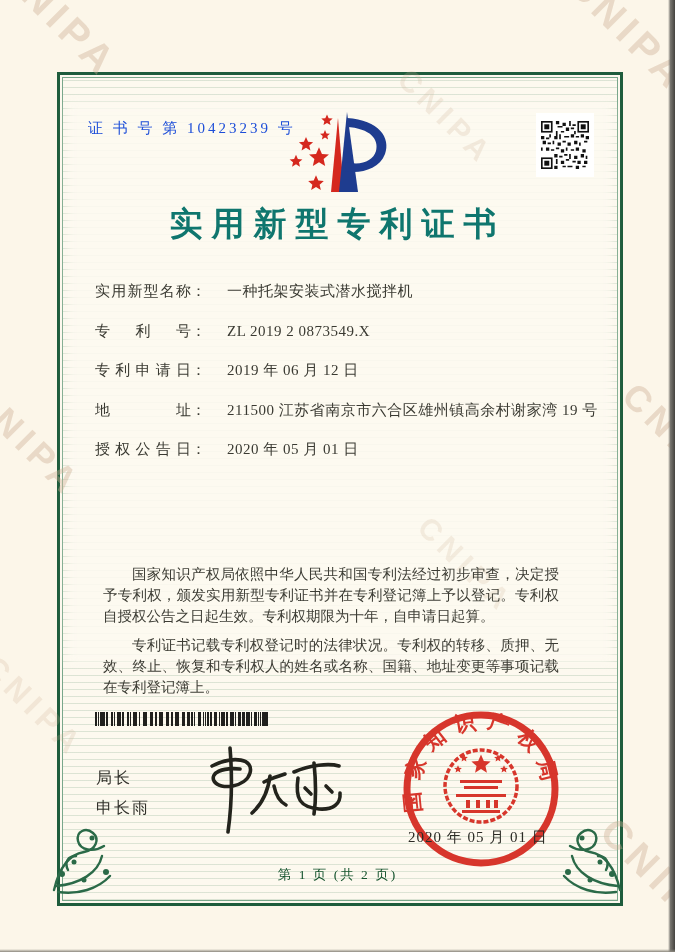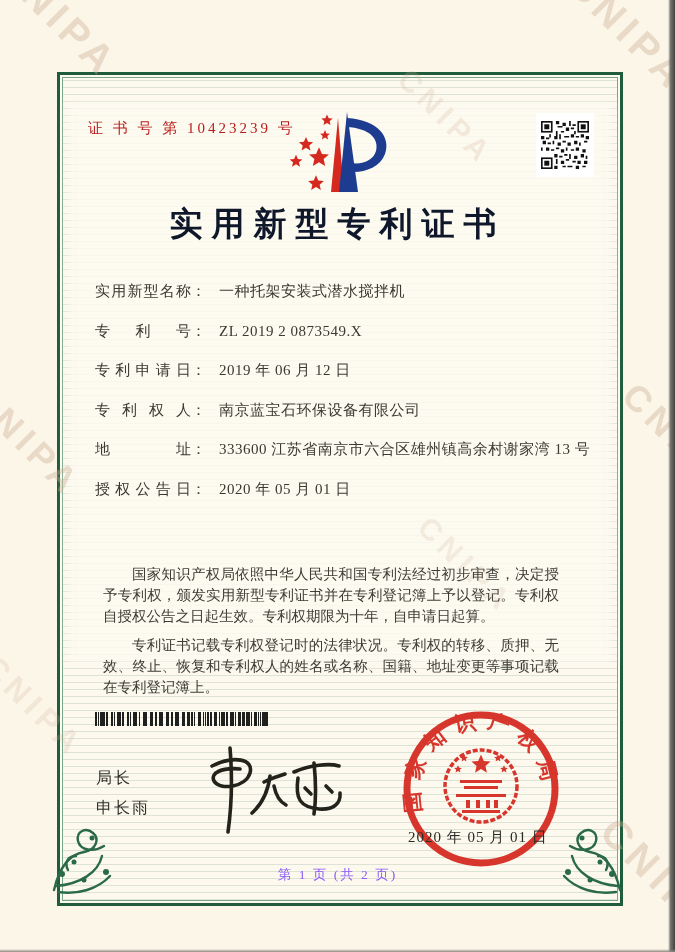--- a/index.html
+++ b/index.html
@@ -21,34 +21,34 @@
   
   .flourish{position:absolute;width:86px;height:86px;z-index:5;}
   .fl-bl{left:48px;top:812px;}
   .fl-br{left:540px;top:812px;transform:scaleX(-1);}
 
   
   .wm{position:absolute;z-index:1;font-family:"Liberation Sans","DejaVu Sans",sans-serif;
       font-weight:bold;color:rgba(204,174,148,.40);letter-spacing:6px;
       transform:rotate(45deg);white-space:nowrap;pointer-events:none;}
 
-  .cert-no{position:absolute;left:88px;top:119px;font-size:15px;letter-spacing:3px;color:#b91c1c;z-index:6;}
+  .cert-no{position:absolute;left:88px;top:119px;font-size:15px;letter-spacing:3px;color:#1d4ed8;z-index:6;}
 
   .logo{position:absolute;left:283px;top:104px;width:128px;height:92px;z-index:6;}
   .qr-box{position:absolute;left:536px;top:113px;width:58px;height:64px;background:#fff;z-index:6;
           display:flex;align-items:center;justify-content:center;}
 
   .title{position:absolute;left:0;top:202px;width:675px;text-align:center;z-index:6;
-         font-size:33px;font-weight:bold;letter-spacing:9px;color:#0f172a;}
+         font-size:33px;font-weight:bold;letter-spacing:9px;color:#0f766e;}
 
   .fields{position:absolute;left:95px;top:282px;width:480px;font-size:15px;z-index:6;}
   .row{margin-bottom:21.5px;line-height:18px;position:relative;white-space:nowrap;}
   .flabel{display:inline-block;width:96px;text-align:justify;text-align-last:justify;vertical-align:top;}
   .colon{display:inline-block;}
-  .fvalue{margin-left:13px;letter-spacing:.5px;}
+  .fvalue{margin-left:21px;letter-spacing:.5px;}
   .pair2{position:absolute;left:252px;top:0;}
   .pair2 .flabel{width:88px;}
 
   .paras{position:absolute;left:95px;top:556px;width:472px;z-index:6;
          font-size:14.5px;line-height:21px;text-align:justify;color:#3d3d35;}
   .paras p{margin:8px;text-indent:2em;}
 
   .barcode{position:absolute;left:95px;top:712px;width:173px;height:14px;z-index:6;
     background-image:
       repeating-linear-gradient(90deg,#20201e 0 2px,transparent 2px 3px,#20201e 3px 4px,transparent 4px 7px,#20201e 7px 10px,transparent 10px 12px,#20201e 12px 13px,transparent 13px 16px),
@@ -56,21 +56,21 @@
 
   .signer-title{position:absolute;left:96px;top:768px;font-size:16px;letter-spacing:2px;z-index:6;color:#30302a;}
   .signer-name{position:absolute;left:96px;top:798px;font-size:16px;letter-spacing:2px;z-index:6;color:#30302a;}
   .signature{position:absolute;left:182px;top:742px;width:175px;height:98px;z-index:7;}
 
   .seal{position:absolute;left:398px;top:706px;width:166px;height:166px;z-index:8;opacity:.93;}
   .seal-date{position:absolute;left:408px;top:828px;width:160px;font-size:15px;color:#2b2b25;
              letter-spacing:1px;z-index:9;white-space:nowrap;}
 
   .page-num{position:absolute;left:0;top:866px;width:675px;text-align:center;font-size:13.5px;
-            letter-spacing:2px;z-index:6;color:#8b5cf6;}
+            letter-spacing:2px;z-index:6;color:#14532d;}
   .cont-note{position:absolute;left:0;top:908px;width:675px;text-align:center;font-size:14px;
              letter-spacing:2px;z-index:6;color:#3b3b33;}
 </style>
 </head>
 <body>
 
 <div class="page">
 
   <span class="wm" style="left:-18px;top:-6px;font-size:40px;">CNIPA</span>
   <span class="wm" style="left:385px;top:100px;font-size:30px;opacity:.55;">CNIPA</span>
@@ -171,24 +171,21 @@
     <div class="row">
       <span class="flabel">实用新型名称</span><span class="colon">：</span><span class="fvalue">一种托架安装式潜水搅拌机</span>
     </div>
     <div class="row">
       <span class="flabel">专利号</span><span class="colon">：</span><span class="fvalue">ZL 2019 2 0873549.X</span>
     </div>
     <div class="row">
       <span class="flabel">专利申请日</span><span class="colon">：</span><span class="fvalue">2019 年 06 月 12 日</span>
     </div>
     <div class="row">
-      <span class="flabel">专利权人</span><span class="colon">：</span><span class="fvalue">南京蓝宝石环保设备有限公司</span>
-    </div>
-    <div class="row">
-      <span class="flabel">地址</span><span class="colon">：</span><span class="fvalue">333600 江苏省南京市六合区雄州镇高余村谢家湾 13 号</span>
+      <span class="flabel">地址</span><span class="colon">：</span><span class="fvalue">211500 江苏省南京市六合区雄州镇高余村谢家湾 19 号</span>
     </div>
     <div class="row">
       <span class="flabel">授权公告日</span><span class="colon">：</span><span class="fvalue">2020 年 05 月 01 日</span>
     </div>
   </div>
 
   <div class="paras">
     <p>国家知识产权局依照中华人民共和国专利法经过初步审查，决定授予专利权，颁发实用新型专利证书并在专利登记簿上予以登记。专利权自授权公告之日起生效。专利权期限为十年，自申请日起算。</p>
     <p>专利证书记载专利权登记时的法律状况。专利权的转移、质押、无效、终止、恢复和专利权人的姓名或名称、国籍、地址变更等事项记载在专利登记簿上。</p>
   </div>

